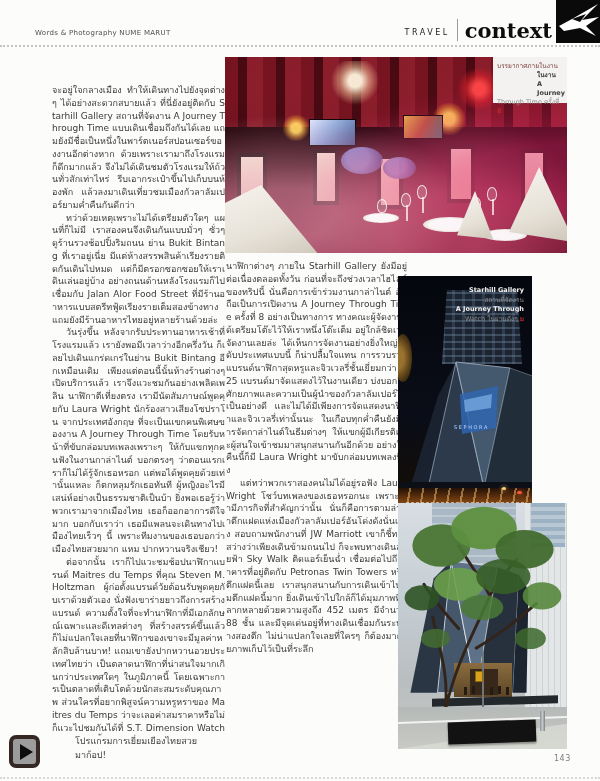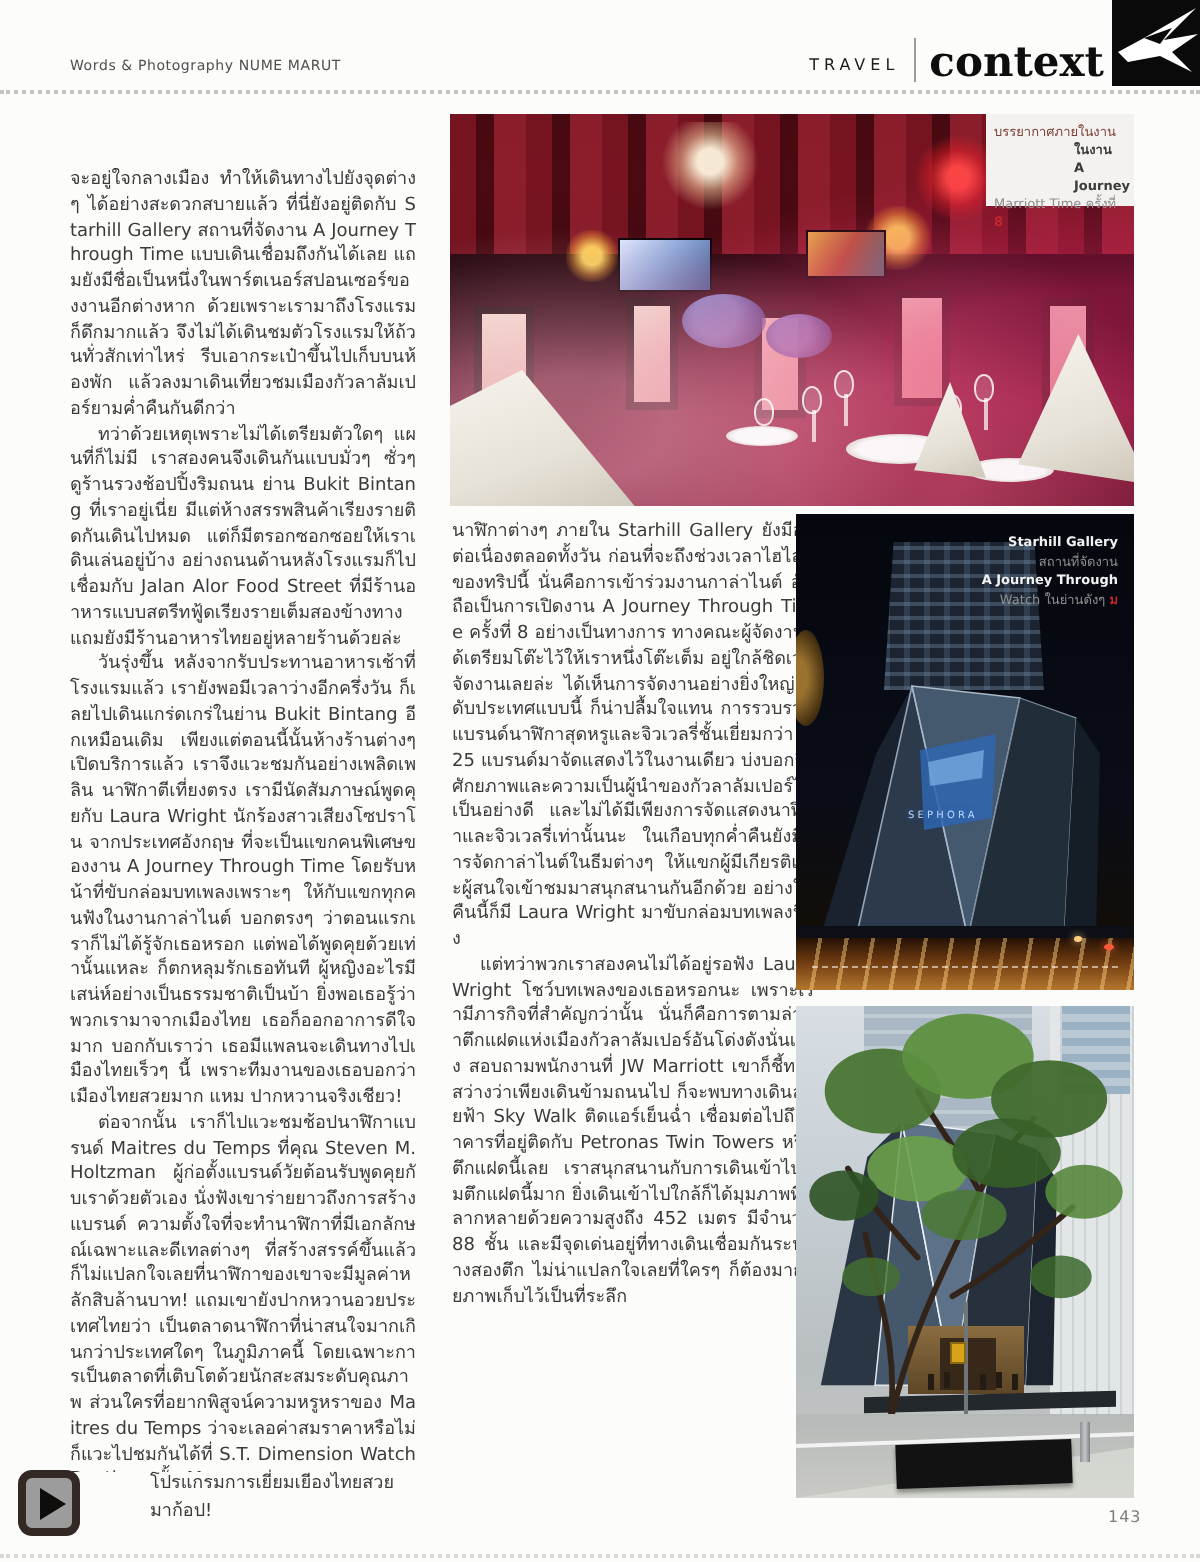--- a/index.html
+++ b/index.html
@@ -16,21 +16,21 @@
   .bottom-rule { left:0; right:0; top:777px; border-top:2px dotted #d8d8d6; height:0; }
   .header-right { right:48px; top:0; height:45px; display:flex; align-items:flex-end; padding-bottom:4px; gap:7px; }
   .travel-label { font-size:8px; letter-spacing:2.5px; color:#1c1c1c; padding-bottom:4px;margin-top:19px; }
   .brand-divider { width:1px; height:22px; background:#9a9a9a; }
   .brand-word { font-family:"DejaVu Serif", serif; font-weight:700; font-size:21px; color:#0d0d0d; line-height:21px; }
   .brand-tab { right:0; top:0; width:44px; height:43px; background:#0a0a0a; }
   .brand-tab svg { width:100%; height:100%; }
 
   
   .col { font-size:9px; line-height:12.75px; text-align:justify; word-break:break-all; overflow:hidden; color:#3a3a3a; }
-  .col-left { left:35px; top:84px; width:173px; height:652px; }
+  .col-left { left:52px; top:84px; width:173px; height:652px; }
   .col-mid  { left:226px; top:260px; width:181px; height:487px; }
   .para { text-indent:14px; }
   .para.first { text-indent:0; }
   .closing-line { left:75px; top:734px; width:132px; font-size:9px; color:#3a3a3a; }
 
   
   .photo { overflow:hidden; }
   .photo-gala { left:225px; top:57px; width:342px; height:196px;
     background:linear-gradient(180deg,#33060d 0%,#4d0b15 16%,#1f040a 38%,#2b0710 55%,#551223 76%,#6b1830 100%); }
   .curtain { left:0; top:0; right:0; height:70px;
@@ -71,21 +71,21 @@
   .nk2 { left:284px; top:110px; width:58px; height:74px; clip-path:polygon(52% 0, 100% 80%, 100% 100%, 0 88%); }
   .nk3 { left:232px; top:134px; width:36px; height:48px; clip-path:polygon(50% 0, 100% 100%, 0 92%); }
   .gala-caption { top:0; right:0; width:74px; height:46px; background:#f3f2f0; padding:5px 6px 0 4px; 
     font-size:6.5px; line-height:9px; }
   .gala-caption .c1 { color:#7d4038; }
   .gala-caption .c2 { color:#3c3c3c; font-weight:bold;margin-left:40px; }
   .gala-caption .c3 { color:#8d8d8d; }
   .cap-highlight { color:#c1272d; font-weight:bold; }
 
   
-  .photo-night { left:398px; top:257px; width:169px; height:238px; background:linear-gradient(180deg,#05070e 0%,#0a0d17 60%,#120d08 88%,#1c0f05 100%); }
+  .photo-night { left:398px; top:276px; width:134px; height:238px; background:linear-gradient(180deg,#05070e 0%,#0a0d17 60%,#120d08 88%,#1c0f05 100%); }
   .tower { left:44px; top:14px; width:80px; height:74px; background:
       repeating-linear-gradient(90deg, rgba(120,150,185,.22) 0 3px, transparent 3px 10px),
       repeating-linear-gradient(0deg, rgba(150,180,210,.28) 0 2px, transparent 2px 7px), #1b2430;
     clip-path:polygon(6% 0, 94% 0, 100% 100%, 0 100%); }
   .facade-svg { left:0; top:0; width:169px; height:238px; }
   .sephora-sign { left:56px; top:148px; font-size:5px; letter-spacing:1.6px; color:#bcd6ff; text-shadow:0 0 3px #2f66b0; }
   .bronze-ornament { left:-4px; top:58px; width:18px; height:48px; border-radius:50%;
     background:radial-gradient(ellipse at 20% 50%, #9a7230 0 30%, #4a3412 70%, transparent 100%); }
   .road { left:0; right:0; bottom:0; height:26px;
     background:linear-gradient(180deg,#241105 0%,#6e3a10 45%,#b4762f 100%); }
@@ -186,21 +186,21 @@
   <div class="abs wine-glass wg5"></div>
   <div class="abs plate pl1"></div>
   <div class="abs plate pl2"></div>
   <div class="abs plate pl3"></div>
   <div class="abs napkin nk1"></div>
   <div class="abs napkin nk2"></div>
   <div class="abs napkin nk3"></div>
   <div class="abs gala-caption">
     <div class="c1">บรรยากาศภายในงาน</div>
     <div class="c2">ในงาน A Journey</div>
-    <div class="c3"><span>Marriott Time ครั้งที่ </span><span class="cap-highlight">8</span></div>
+    <div class="c3"><span>Through Time ครั้งที่ </span><span class="cap-highlight">8</span></div>
   </div>
 </div>
 
 <div class="abs photo photo-night">
   <div class="abs tower"></div>
   <svg class="abs facade-svg" viewBox="0 0 169 238">
     <polygon points="12,212 40,120 58,86 30,212" fill="#19222e"></polygon>
     <polygon points="30,212 58,86 86,212" fill="#2c3a4c" stroke="#93a5b7" stroke-width="0.8"></polygon>
     <polygon points="58,86 112,92 86,212" fill="#44586e" stroke="#a9bac9" stroke-width="0.8"></polygon>
     <polygon points="112,92 140,102 134,212 86,212" fill="#222d3a" stroke="#7e8fa0" stroke-width="0.6"></polygon>

